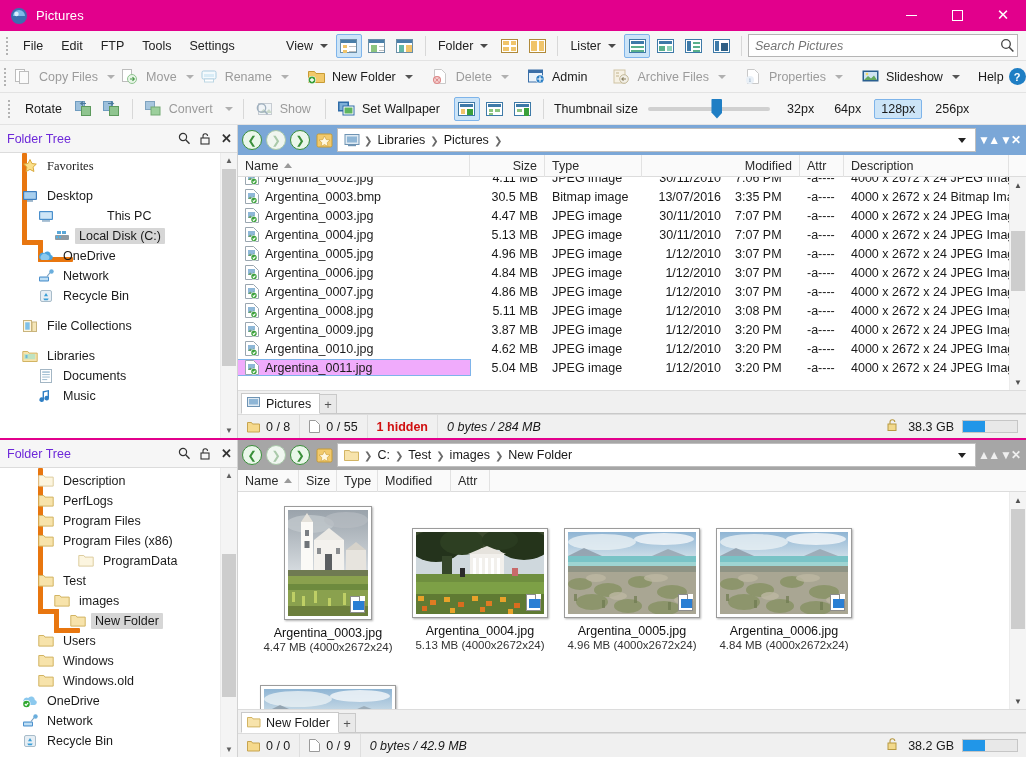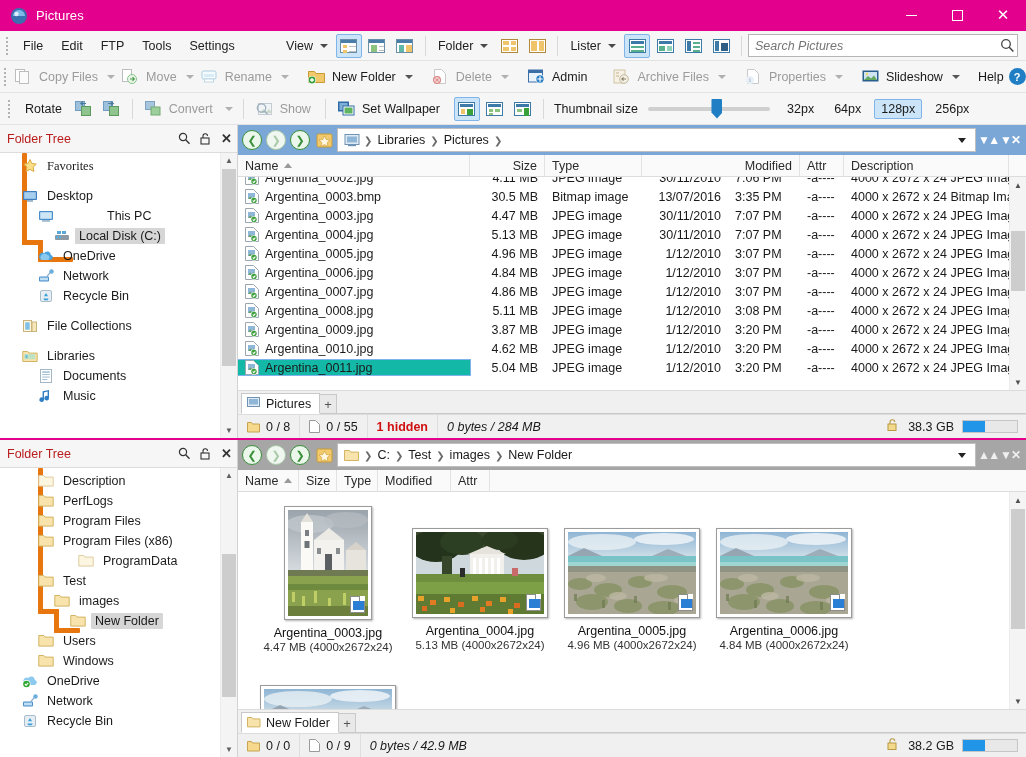--- a/index.html
+++ b/index.html
@@ -102,21 +102,21 @@
   .pane { display:flex; min-height:0; }
   .pane.top { height:313px; flex:0 0 313px; }
   .pane.bottom { flex:1; min-height:0; }
   .hsplit { height:2px; background:#e2008c; flex:0 0 2px; }
 
   
   .tree-panel { width:238px; flex:0 0 238px; display:flex; flex-direction:column;
                 border-right:1px solid #d2d2d2; background:#fff; }
   .tree-head { height:28px; flex:0 0 28px; display:flex; align-items:center; background:#f6f6f6;
                border-bottom:1px solid #dcdcdc; }
-  .tree-head .tt { font-size:12.5px; padding-left:7px; flex:1; color:#b91c1c; }
+  .tree-head .tt { font-size:12.5px; padding-left:7px; flex:1; color:#6d28d9; }
   .thbtn { width:21px; height:22px; display:flex; align-items:center; justify-content:center;
            color:#333; font-size:12px; }
   .tree-body { flex:1; position:relative; overflow:hidden; background:#fff; display:flex; }
   .tree-list { flex:1; padding-top:3px; position:relative; z-index:2; }
   .trow { height:20px; display:flex; align-items:center; font-size:12.5px; white-space:nowrap;
           position:relative; }
   .trow .ticon { width:16px; height:16px; margin-right:5px; flex:0 0 16px; position:relative; }
   .trow .tlabel { padding:1px 4px; border-radius:1px; }
   .trow.sel .tlabel { background:#d6d6d6; }
   .trow.gap { height:10px; }
@@ -158,21 +158,21 @@
   .colhead { height:22px; flex:0 0 22px; background:#fafafa; border-bottom:1px solid #dcdcdc;
              display:flex; align-items:center; font-size:12.5px; color:#2a2a2a; }
   .ch { padding:0 7px; height:22px; display:flex; align-items:center; border-right:1px solid #e2e2e2;
         white-space:nowrap; overflow:hidden; }
   .sortasc { display:inline-block; width:0;height:0; border-left:4px solid transparent;
              border-right:4px solid transparent; border-bottom:5px solid #9a9a9a; margin-left:6px; }
 
   .rows { flex:1; overflow:hidden; position:relative; display:flex; }
   .rows-inner { flex:1; min-width:0; }
   .frow { height:19px; display:flex; align-items:center; font-size:12.5px; white-space:nowrap; }
-  .frow.focus .c-name { outline:1px solid #7eb4ea; background:#14b8a6; }
+  .frow.focus .c-name { outline:1px solid #7eb4ea; background:#f0abfc; }
   .fc { padding:0 7px; overflow:hidden; display:flex; align-items:center; }
   .c-name { flex:0 0 232px; }
   .c-size { flex:0 0 75px; justify-content:flex-end; }
   .c-type { flex:0 0 97px; }
   .c-mod1 { flex:0 0 86px; justify-content:flex-end; }
   .c-mod2 { flex:0 0 72px; }
   .c-attr { flex:0 0 44px; }
   .c-desc { flex:1; }
   .fileicon { width:14px; height:15px; margin-right:6px; flex:0 0 14px; position:relative; }
 
@@ -1141,20 +1141,26 @@
                 <span class="ticon"><svg width="16" height="15" viewBox="0 0 16 15">
                     <path d="M.8 2.5h5l1.2 1.6h8.2v9H.8z" fill="#f7e3ab" stroke="#d2b463"></path>
                   </svg></span>
                 <span class="tlabel">Users</span>
               </div>
               <div class="trow" style="padding-left: 38px;">
                 <span class="ticon"><svg width="16" height="15" viewBox="0 0 16 15">
                     <path d="M.8 2.5h5l1.2 1.6h8.2v9H.8z" fill="#f7e3ab" stroke="#d2b463"></path>
                   </svg></span>
                 <span class="tlabel">Windows</span>
+              </div>
+              <div class="trow" style="padding-left: 38px;">
+                <span class="ticon"><svg width="16" height="15" viewBox="0 0 16 15">
+                    <path d="M.8 2.5h5l1.2 1.6h8.2v9H.8z" fill="#f7e3ab" stroke="#d2b463"></path>
+                  </svg></span>
+                <span class="tlabel">Windows.old</span>
               </div>
               <div class="trow" style="padding-left: 22px;">
                 <span class="ticon"><svg width="16" height="16" viewBox="0 0 16 16">
                     <path d="M3.5 12h9a2.6 2.6 0 0 0 .4-5.1A3.7 3.7 0 0 0 6.2 5 2.9 2.9 0 0 0 3.5 12z" fill="#8cc9ee"></path>
                     <circle cx="4.5" cy="11" r="4" fill="#fff"></circle>
                     <circle cx="4.5" cy="11" r="3.3" fill="#2fa82f"></circle>
                     <path d="M2.9 11l1.2 1.3 2-2.4" stroke="#fff" fill="none" stroke-width="1.2"></path>
                   </svg></span>
                 <span class="tlabel">OneDrive</span>
               </div>

